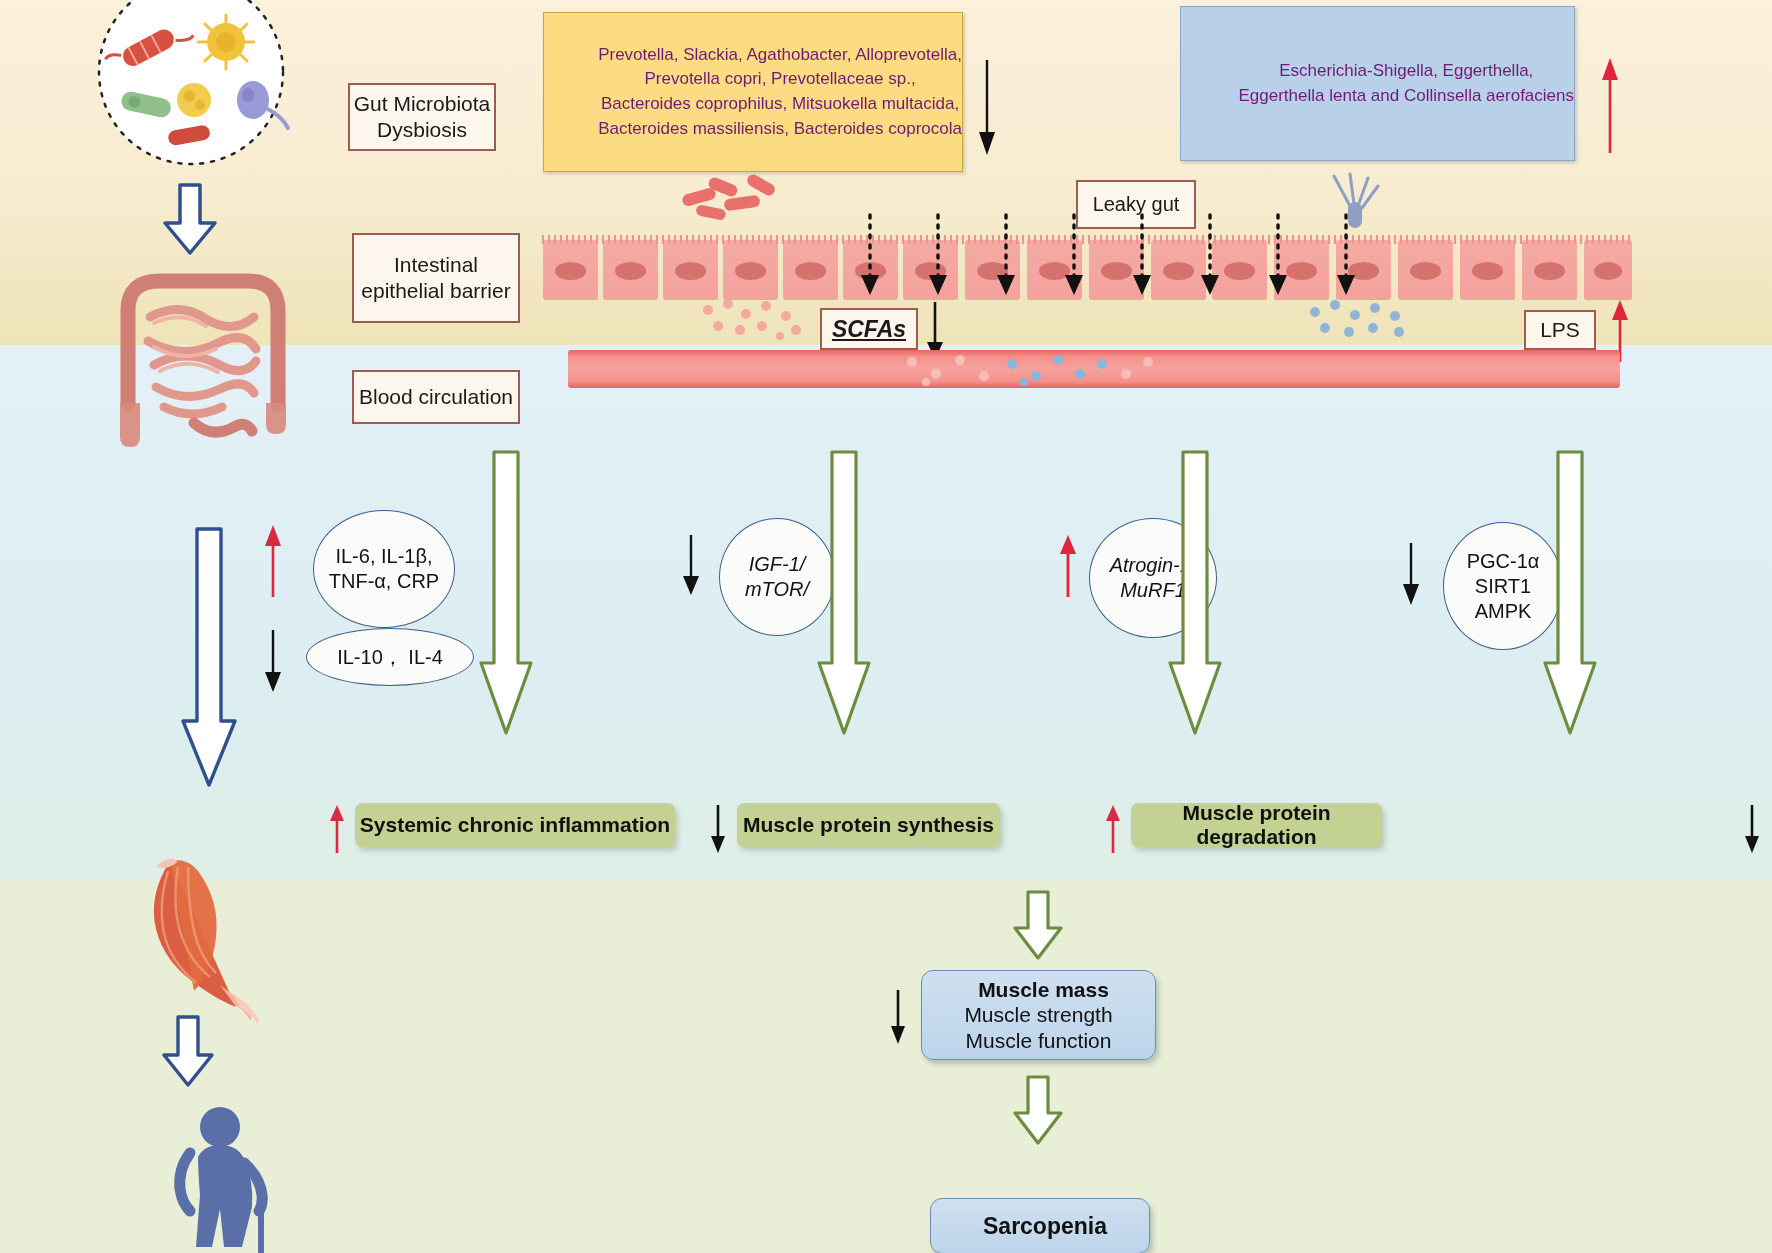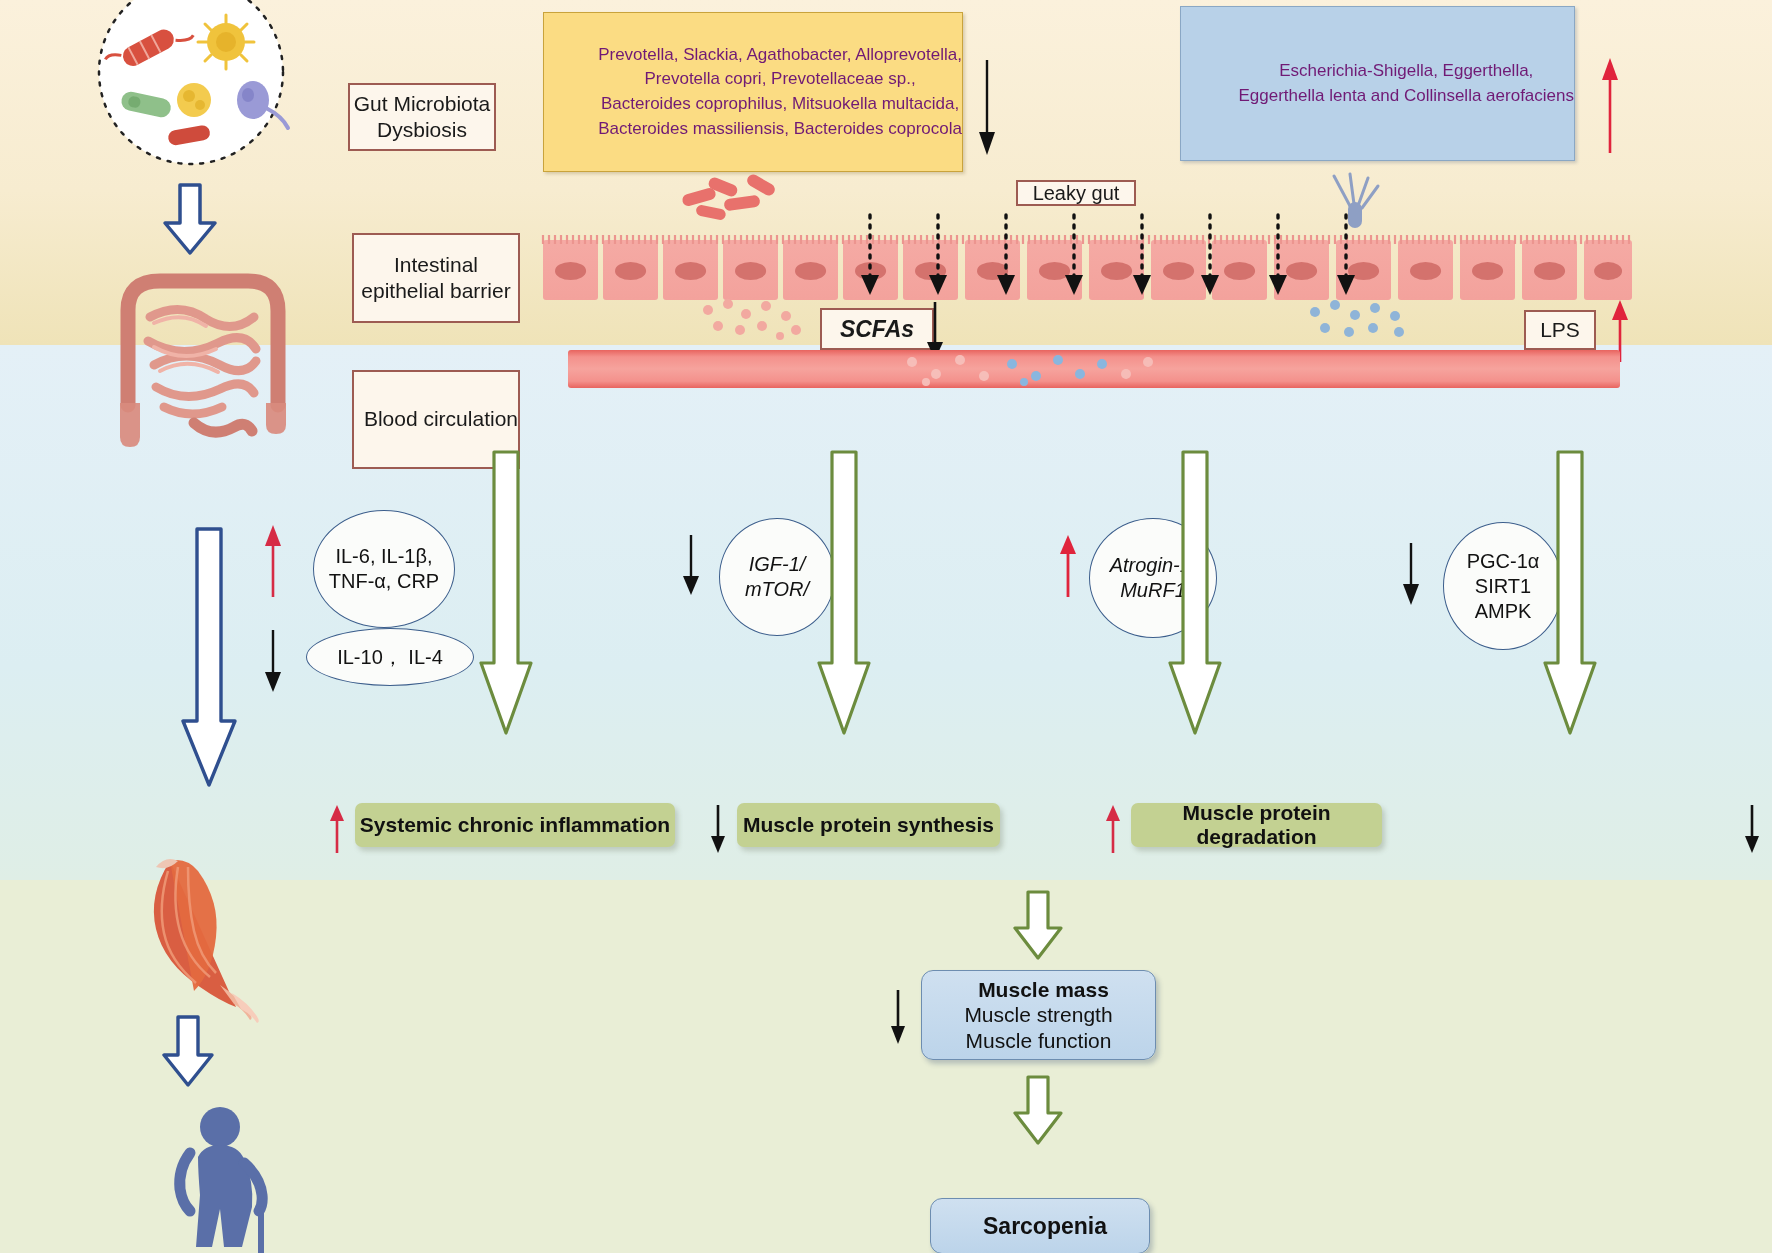--- a/index.html
+++ b/index.html
@@ -228,21 +228,21 @@
   <div class="labelbox" style="left:348px;top:83px;width:148px;height:68px;">
     <span style="white-space:pre-line">Gut Microbiota
 Dysbiosis</span>
   </div>
 
   <div class="labelbox" style="left:352px;top:233px;width:168px;height:90px;">
     <span style="white-space:pre-line">Intestinal
 epithelial barrier</span>
   </div>
 
-  <div class="labelbox" style="left:352px;top:370px;width:168px;height:99px;justify-content:flex-end;">
+  <div class="labelbox" style="left:352px;top:370px;width:168px;height:54px;">
     <span>Blood circulation</span>
   </div>
 
   <div class="taxabox down" style="left:543px;top:12px;width:420px;height:160px;">
     <span>Prevotella, Slackia, Agathobacter, Alloprevotella,
 Prevotella copri, Prevotellaceae sp.,
 Bacteroides coprophilus, Mitsuokella multacida,
 Bacteroides massiliensis, Bacteroides coprocola</span>
   </div>
 
@@ -258,21 +258,21 @@
 Eggerthella lenta and Collinsella aerofaciens</span>
   </div>
 
   <div class="tick-arrow" style="left:1598px;top:58px;">
     <svg width="24" height="95" viewBox="0 0 24 95">
       <line x1="12" y1="95" x2="12" y2="18" stroke="#e0243c" stroke-width="2.6"></line>
       <polygon points="12,0 4,22 20,22" fill="#e0243c"></polygon>
     </svg>
   </div>
 
-  <div class="labelbox" style="left:1016px;top:180px;width:120px;height:26px;font-size:20px;">
+  <div class="labelbox" style="left:1076px;top:180px;width:120px;height:49px;font-size:20px;">
     <span>Leaky gut</span>
   </div>
 
   <div class="blobimg" style="left:680px;top:175px;">
     <svg width="105" height="48" viewBox="0 0 105 48">
       <g fill="#e8716c">
         <rect x="2" y="16" width="34" height="12" rx="6" transform="rotate(-16 19 22)"></rect>
         <rect x="28" y="6" width="30" height="12" rx="6" transform="rotate(22 43 12)"></rect>
         <rect x="44" y="22" width="36" height="12" rx="6" transform="rotate(-8 62 28)"></rect>
         <rect x="66" y="4" width="30" height="12" rx="6" transform="rotate(30 81 10)"></rect>
@@ -382,21 +382,21 @@
         <circle cx="70" cy="8" r="5"></circle>
           <circle cx="90" cy="16" r="5"></circle>
           <circle cx="20" cy="28" r="5"></circle>
         <circle cx="44" cy="32" r="5"></circle>
           <circle cx="68" cy="28" r="5"></circle>
           <circle cx="94" cy="32" r="5"></circle>
       </g>
     </svg>
   </div>
 
-  <div class="labelbox italic" style="left:820px;top:308px;width:114px;height:42px;font-size:23px;">
+  <div class="labelbox italic" style="left:820px;top:308px;width:98px;height:42px;font-size:23px;text-decoration:underline;">
     <span>SCFAs</span>
   </div>
   <div class="tick-arrow" style="left:923px;top:302px;">
     <svg width="24" height="58" viewBox="0 0 24 58">
       <line x1="12" y1="0" x2="12" y2="44" stroke="#111" stroke-width="2.6"></line>
       <polygon points="12,58 4,40 20,40" fill="#111"></polygon>
     </svg>
   </div>
 
   <div class="labelbox" style="left:1524px;top:310px;width:72px;height:40px;font-size:21px;">

